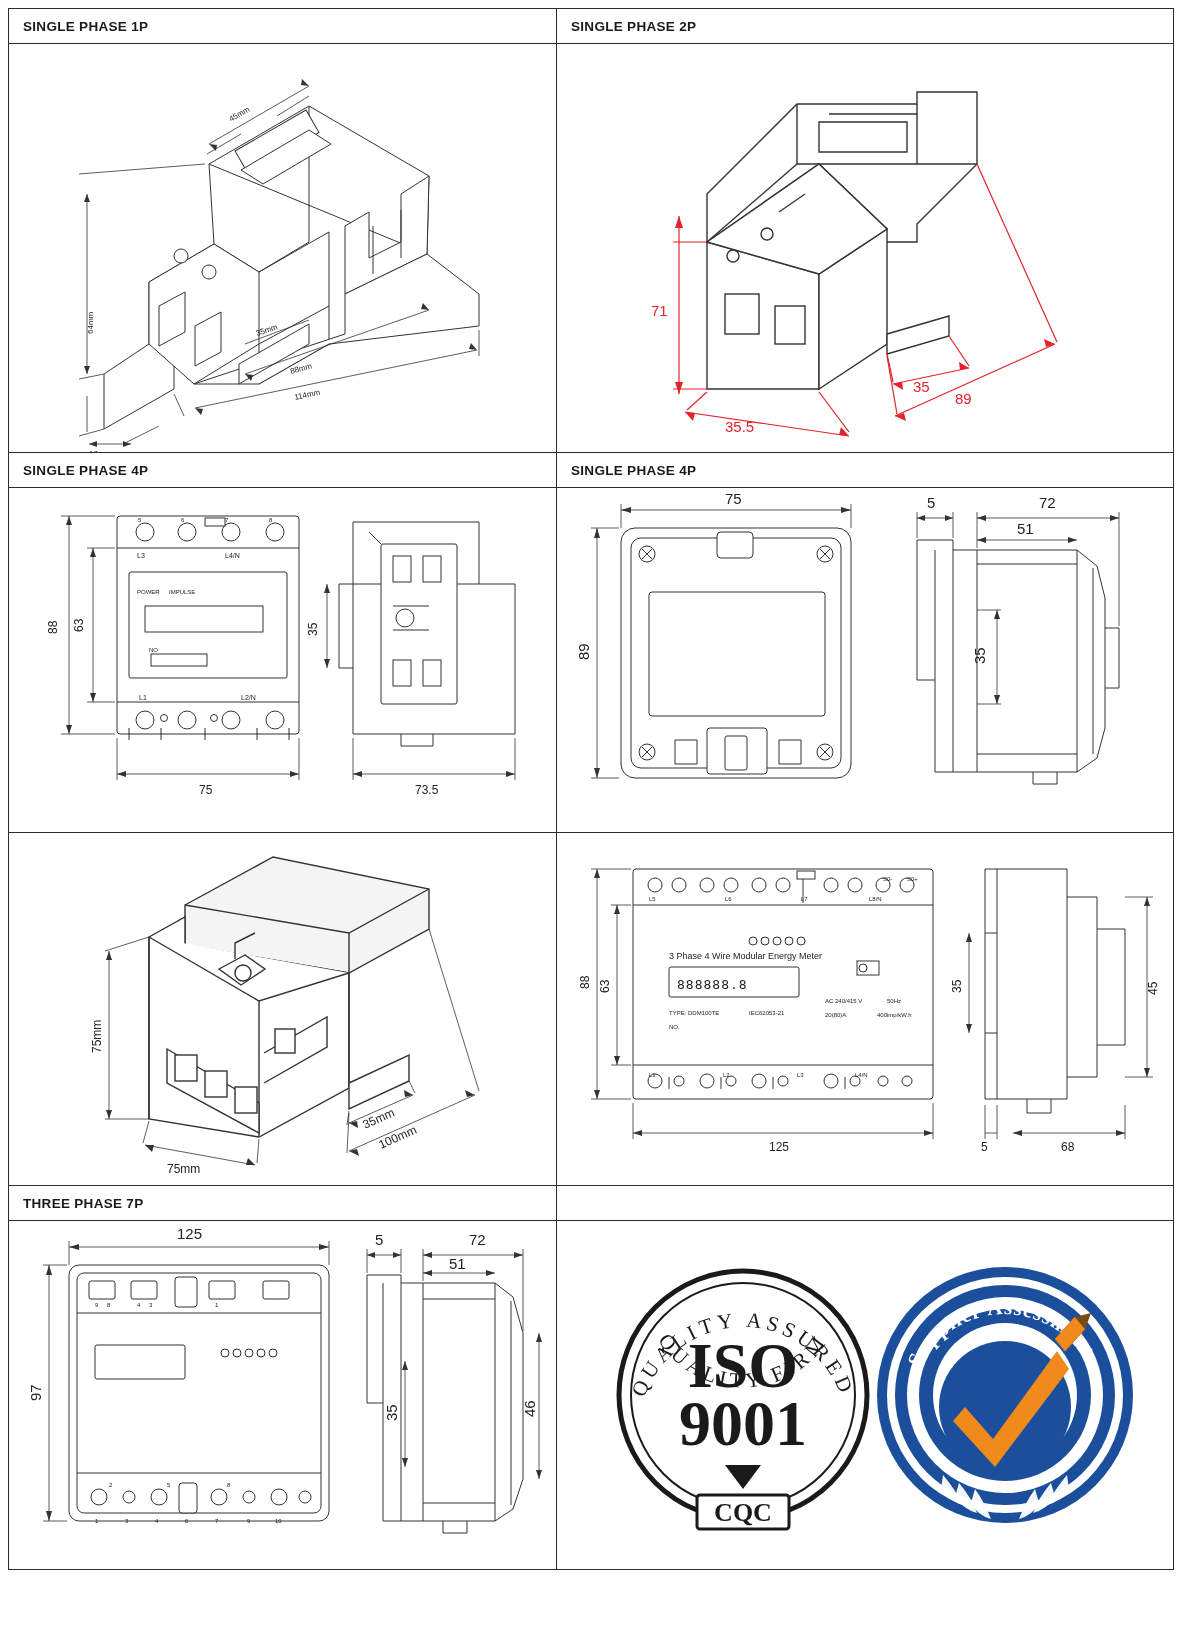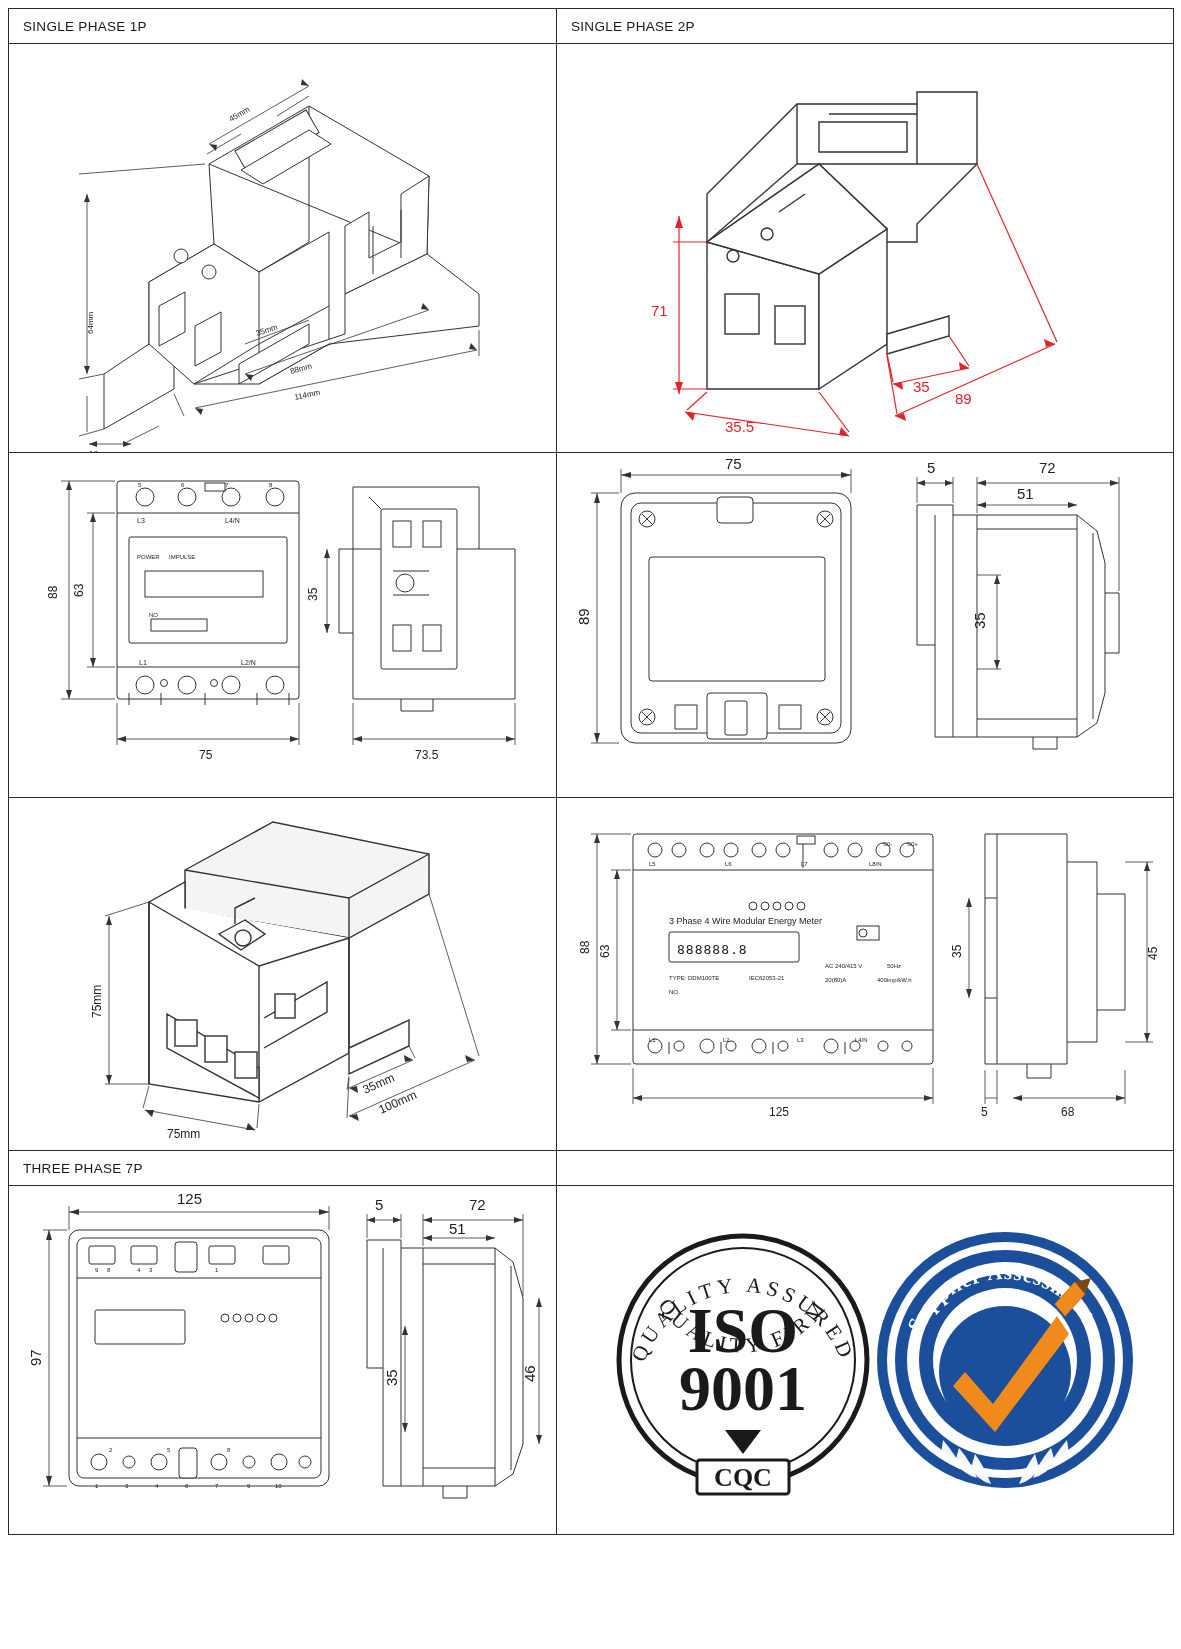--- a/index.html
+++ b/index.html
@@ -26,21 +26,21 @@
   }
   table.grid td {
     border: 1px solid #2b2b2b;
     vertical-align: top;
     padding: 0;
   }
   .hdr {
     height: 34px;
     padding: 0 14px;
     font-size: 13.5px;
-    font-weight: normal;
+    font-weight: bold;
     letter-spacing: 0.3px;
     display: flex;
     align-items: center;
     color: #1a1a1a;
   }
   .cellbody {
     position: relative;
     overflow: hidden;
   }
   .cellbody svg {
@@ -202,20 +202,28 @@
           </g>
           <text class="dimtxt-r" x="94" y="272">71</text>
           <text class="dimtxt-r" x="168" y="388">35.5</text>
           <text class="dimtxt-r" x="356" y="348">35</text>
           <text class="dimtxt-r" x="398" y="360">89</text>
         </svg>
       </div>
     </td>
   </tr>
 
+  <tr>
+    <td>
+      <div class="hdr">SINGLE PHASE 4P</div>
+    </td>
+    <td>
+      <div class="hdr">SINGLE PHASE 4P</div>
+    </td>
+  </tr>
 
   <tr>
     <td>
       <div class="cellbody" style="height:344px">
         <svg viewBox="0 0 547 344" preserveAspectRatio="xMidYMid meet">
 
           <g class="ln">
             <rect x="108" y="28" width="182" height="218" rx="3" fill="#fff"></rect>
             <path d="M108 60 L290 60"></path>
             <path d="M108 214 L290 214"></path>

